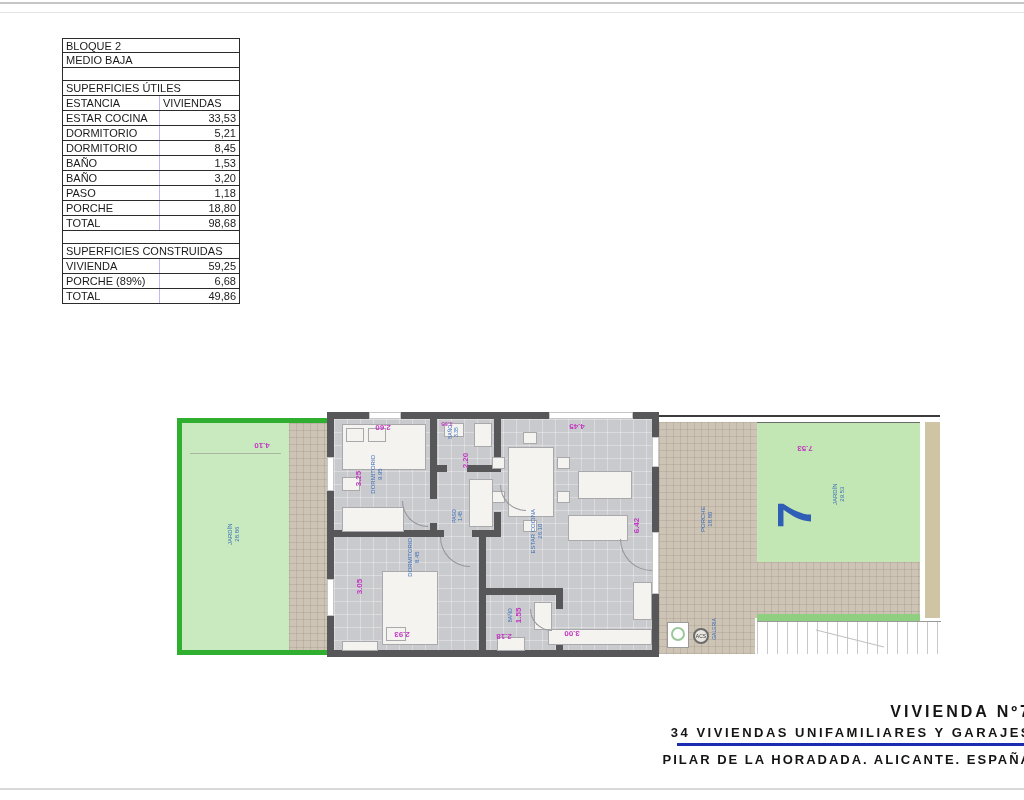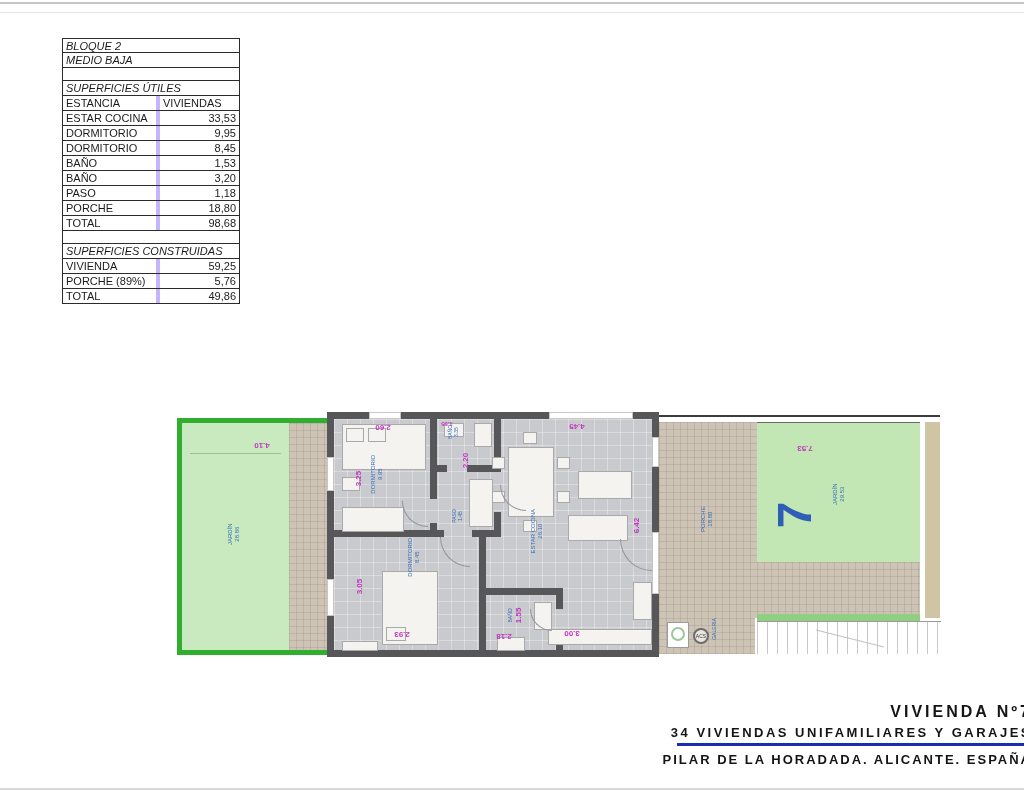--- a/index.html
+++ b/index.html
@@ -4,22 +4,22 @@
 <style>
   html,body{margin:0;padding:0;background:#ffffff;}
   #page{position:relative;width:1024px;height:800px;background:#fff;overflow:hidden;
         font-family:"Liberation Sans",sans-serif;color:#1a1a1a;}
   .hline{position:absolute;left:0;right:0;}
 
   
   #sumtable{position:absolute;left:62px;top:38px;width:178px;font-size:11px;line-height:13px;}
   .trow{display:flex;height:15px;border:1px solid #2b2b2b;border-top:none;box-sizing:border-box;background:#fff;}
   .trow.first{border-top:1px solid #2b2b2b;}
-  .trow .c1{width:97px;padding:1px 0 0 3px;box-sizing:border-box;border-right:4px solid #c4b5fd;white-space:nowrap;overflow:hidden;}
-  .trow .c1.nodiv{border-right:none;width:100%;font-style:italic;}
+  .trow .c1{width:97px;padding:1px 0 0 3px;box-sizing:border-box;border-right:1px solid #c4b5fd;white-space:nowrap;overflow:hidden;}
+  .trow .c1.nodiv{border-right:none;width:100%;}
   .trow .c2{flex:1;text-align:right;padding:1px 3px 0 0;}
   .trow.gap{height:13px;}
 
   
   #plan{position:absolute;left:177px;top:410px;width:764px;height:250px;}
   #plan *{box-sizing:border-box;}
   .hatch{background-color:#cdc4b6;
     background-image:linear-gradient(rgba(115,100,80,.16) 1px,transparent 1px),
                      linear-gradient(90deg,rgba(115,100,80,.16) 1px,transparent 1px);
     background-size:7px 7px;}
@@ -98,21 +98,21 @@
     <div class="trow">
       <div class="c1">ESTANCIA</div>
       <div class="c2" style="text-align:left;padding-left:3px;">VIVIENDAS</div>
     </div>
     <div class="trow">
         <div class="c1">ESTAR COCINA</div>
         <div class="c2">33,53</div>
       </div>
     <div class="trow">
         <div class="c1">DORMITORIO</div>
-        <div class="c2">9,95</div>
+        <div class="c2">5,21</div>
       </div>
     <div class="trow">
         <div class="c1">DORMITORIO</div>
         <div class="c2">8,45</div>
       </div>
     <div class="trow">
         <div class="c1">BAÑO</div>
         <div class="c2">1,53</div>
       </div>
     <div class="trow">
@@ -136,21 +136,21 @@
       </div>
     <div class="trow">
         <div class="c1 nodiv">SUPERFICIES CONSTRUIDAS</div>
       </div>
     <div class="trow">
         <div class="c1">VIVIENDA</div>
         <div class="c2">59,25</div>
       </div>
     <div class="trow">
         <div class="c1">PORCHE (89%)</div>
-        <div class="c2">5,76</div>
+        <div class="c2">6,68</div>
       </div>
     <div class="trow">
         <div class="c1">TOTAL</div>
         <div class="c2">49,86</div>
       </div>
   </div>
 
   <div id="plan">
 
     <div id="garden-left">

